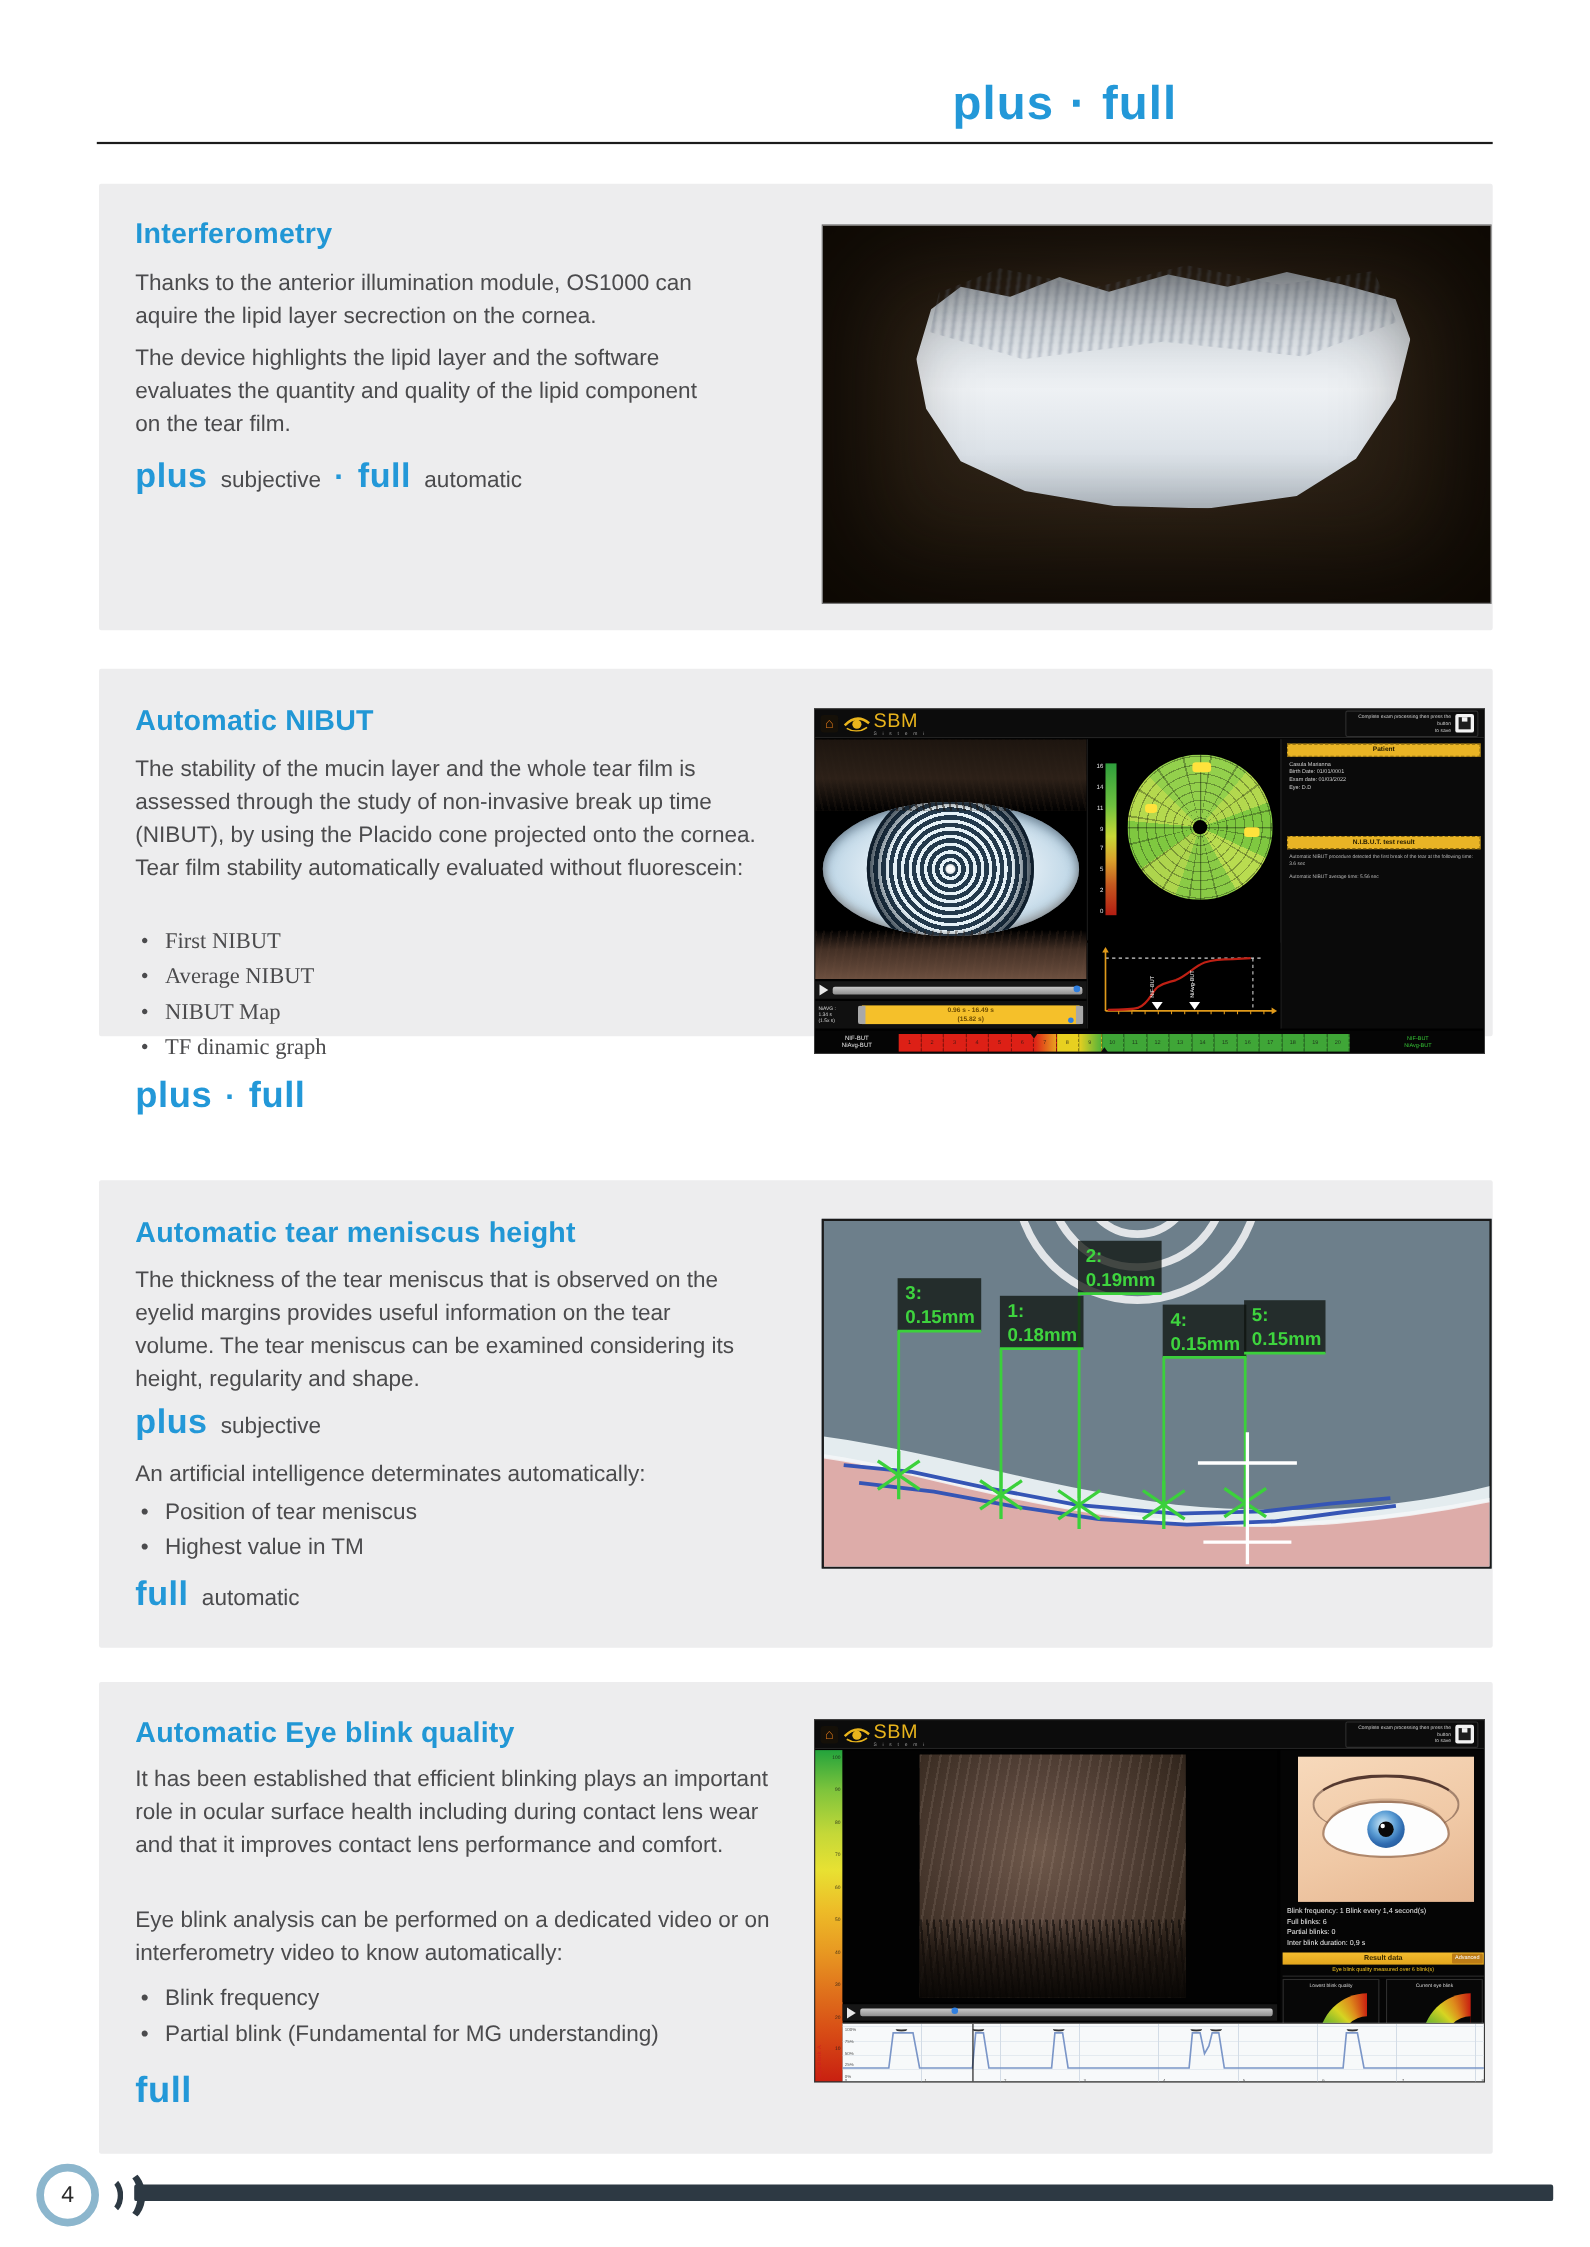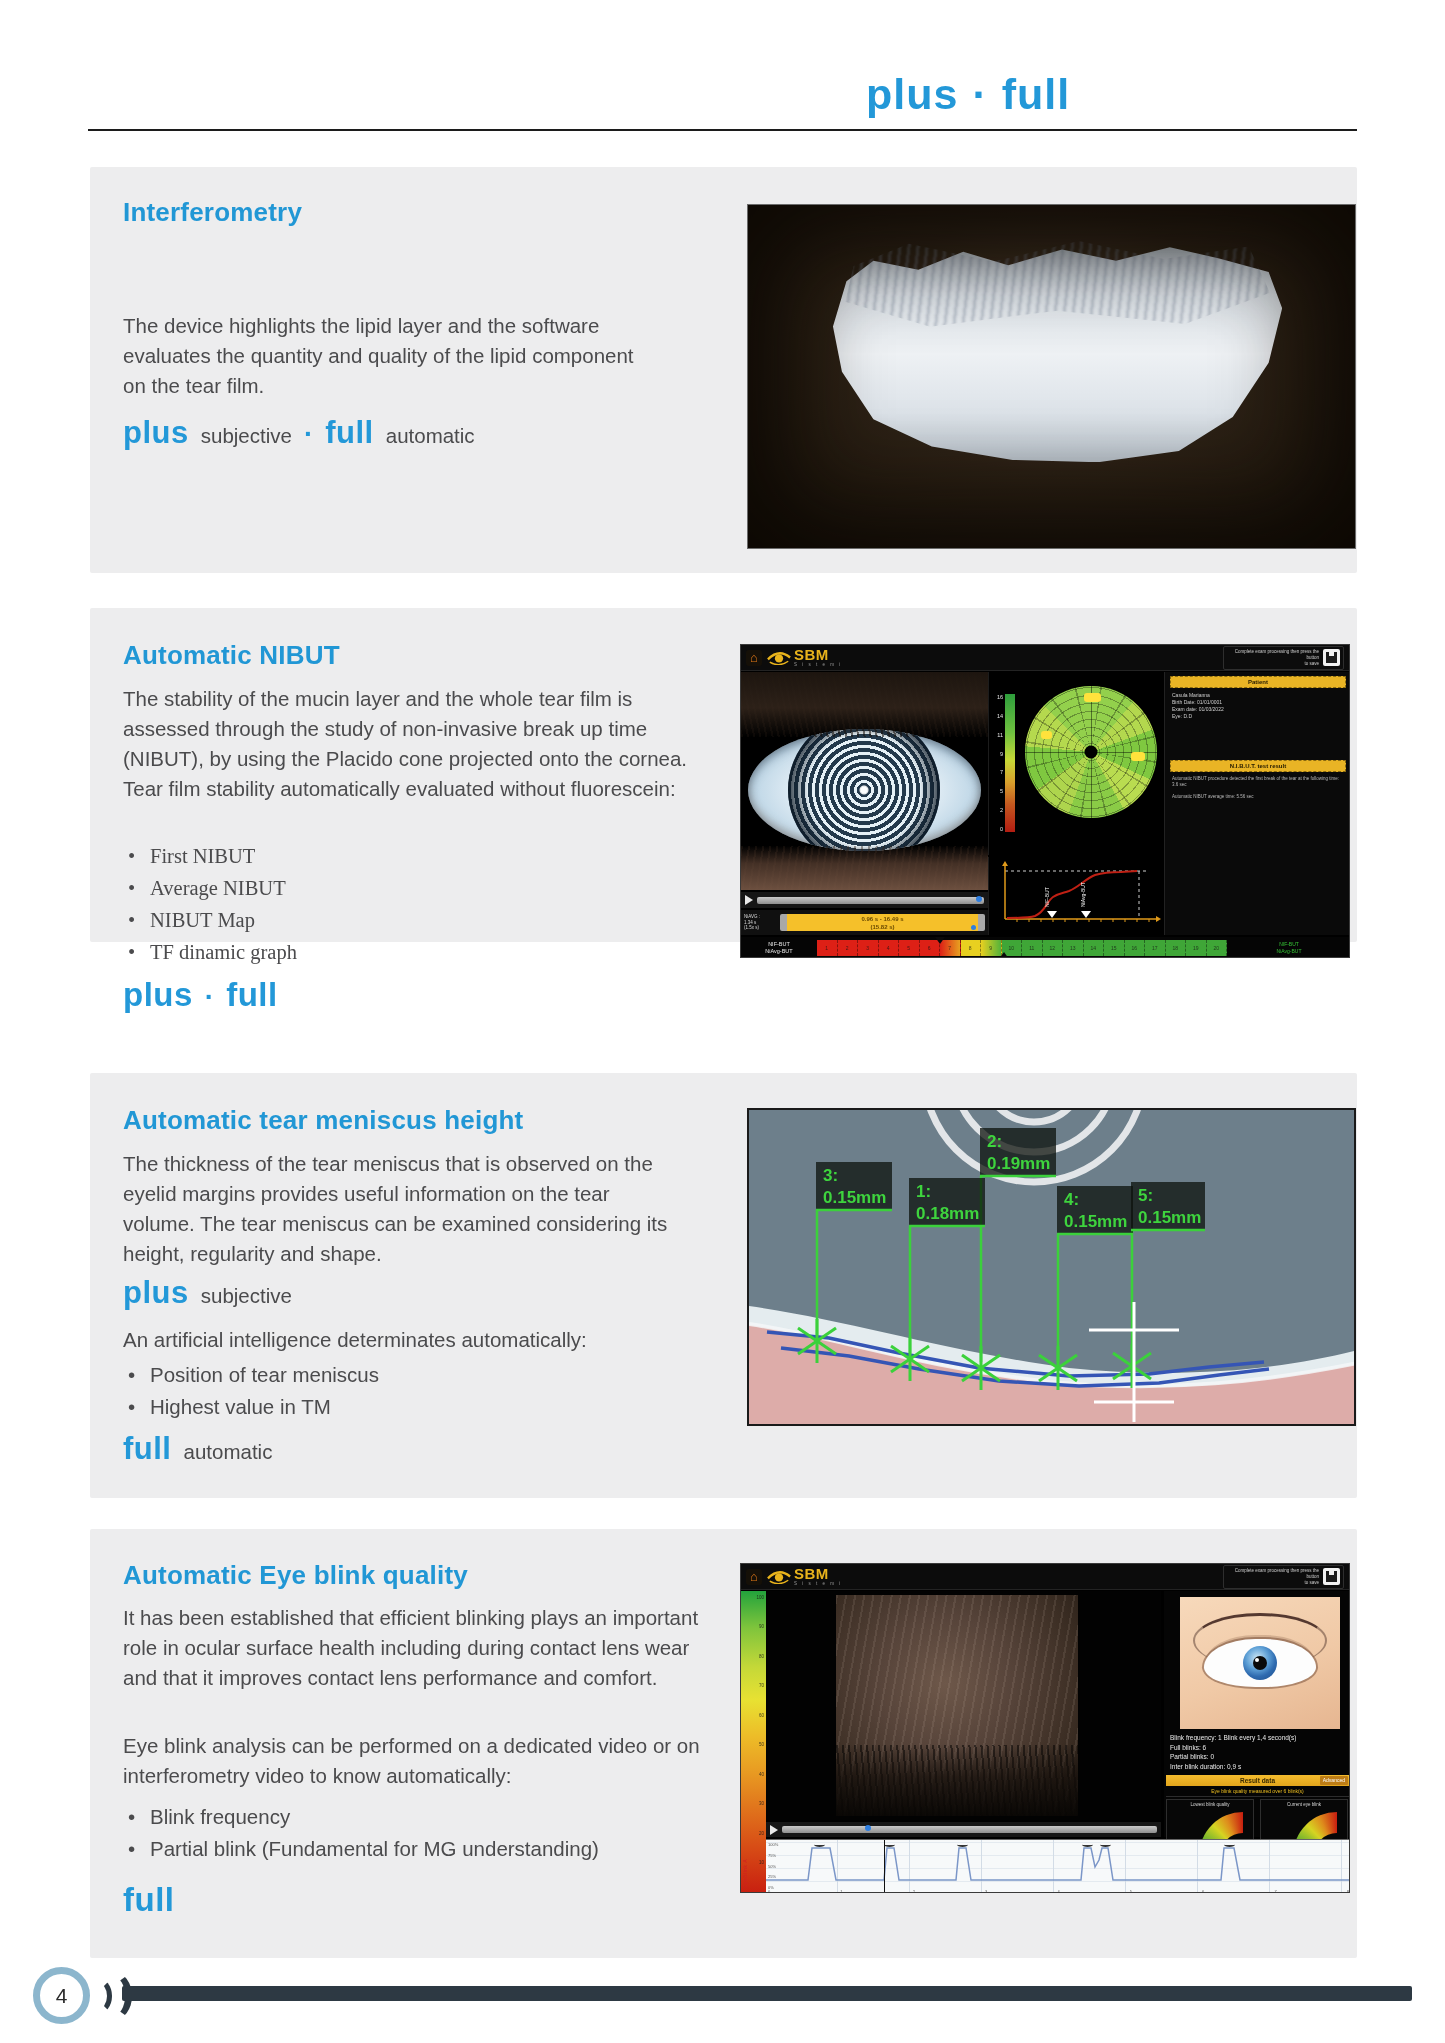--- a/index.html
+++ b/index.html
@@ -58,21 +58,21 @@
   .tm-svg { position:absolute; inset:0; }
 
   
   .scr { background:#000; border:1px solid #3a3a3a; }
   .scrtop { position:absolute; left:0; top:0; right:0; height:26px; background:#0c0c0c;
             border-bottom:1px solid #232323; display:flex; align-items:center; padding:0 5px; gap:5px; }
   .home-ic { width:16px; height:16px; border-radius:3px; background:#151008; color:#e07818;
              font-size:13px; line-height:15px; text-align:center; }
   .sbm-wrap { display:flex; flex-direction:column; line-height:1; }
   .sbm-row { display:flex; align-items:center; gap:3px; }
-  .sbm-txt { color:#e9b41c; font-weight:bold; font-size:15px; letter-spacing:.5px; }
+  .sbm-txt { color:#e9b41c; font-weight:normal; font-size:18px; letter-spacing:.5px; }
   .sbm-sub { color:#9a9a9a; font-size:4.5px; letter-spacing:2px; margin-top:1px; }
   .save-zone { margin-left:auto; display:flex; align-items:center; gap:4px;
                border:1px solid #2e2e2e; padding:2px 3px; border-radius:2px; }
   .save-note { color:#cfcfcf; font-size:4.5px; line-height:6px; text-align:right; width:92px; }
   .save-btn { width:17px; height:17px; background:#f2f2f2; border-radius:2px; position:relative; }
   .save-btn::before { content:""; position:absolute; left:3px; top:3px; width:11px; height:11px; background:#1d1d1d; }
   .save-btn::after  { content:""; position:absolute; left:6px; top:3px; width:5px; height:4px; background:#f2f2f2; }
 
   .playbtn { width:0; height:0; border-top:5px solid transparent; border-bottom:5px solid transparent;
              border-left:8px solid #e8e8e8; }
@@ -222,20 +222,21 @@
 
   <div class="hdr-brand">
     <span>plus</span>
     <span>·</span>
     <span>full</span>
   </div>
   <div class="hdr-rule"></div>
 
   <div class="panel p1">
     <div class="sec-h2" style="top:30px;">Interferometry</div>
+    <div class="sec-p" style="top:76px; width:520px;">Thanks to the anterior illumination module, OS1000 can aquire the lipid layer secrection on the cornea.</div>
     <div class="sec-p" style="top:144px; width:520px;">The device highlights the lipid layer and the software evaluates the quantity and quality of the lipid component on the tear film.</div>
     <div class="brandline" style="top:248px;">
       <span class="bword">plus</span>
       <span class="blabel">subjective</span>
       <span class="bdot">·</span>
       <span class="bword">full</span>
       <span class="blabel">automatic</span>
     </div>
     <div class="shot img1">
       <div class="lipid"></div>

